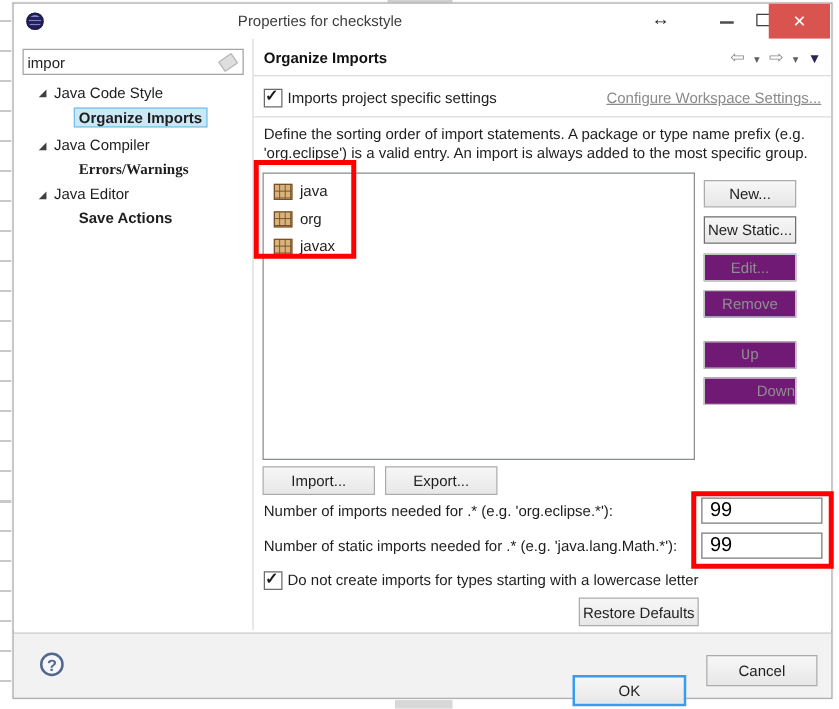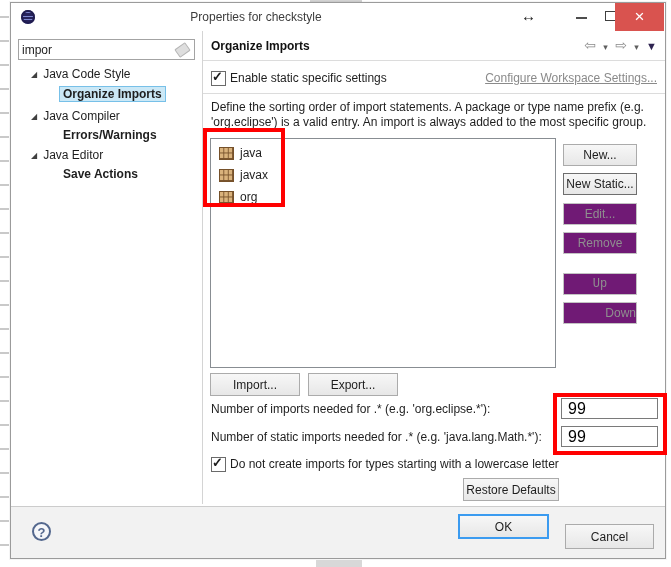--- a/index.html
+++ b/index.html
@@ -94,21 +94,21 @@
   .n2{top:395px;}
   .lower-cbx{left:8px;top:426px;}
   .lower-lbl{left:27px;top:426px;}
   .b-restore{position:absolute;left:260px;top:447px;width:96px;height:23px;}
   .b-apply{position:absolute;left:363px;top:447px;width:91px;height:23px;margin-top:48px;}
 
   
   .footer{left:0;right:0;bottom:0;height:52px;background:#f2f2f2;border-top:1px solid #cccccc;}
   .help-btn{left:21px;top:15px;width:19px;height:19px;border:2px solid #54688e;border-radius:50%;
     color:#54688e;font-weight:bold;font-size:13px;text-align:center;line-height:18px;background:#f6f7fa;}
-  .b-ok{position:absolute;left:447px;top:7px;width:91px;height:25px;border:2px solid #3b9bf0;}
+  .b-ok{position:absolute;left:447px;top:33px;width:91px;height:25px;border:2px solid #3b9bf0;}
   .b-cancel{position:absolute;left:554px;top:17px;width:89px;height:25px;}
 
   
   .anno{border:4px solid #ff0000;z-index:50;background:transparent;}
   .anno1{left:203px;top:128px;width:82px;height:79px;}
   .anno2{left:553px;top:393px;width:114px;height:62px;}
 </style>
 </head>
 <body>
 
@@ -140,21 +140,21 @@
     </div>
     <div class="tree-row" style="left:20px;top:36px;">
       <span class="tw">◢</span><span>Java Code Style</span>
     </div>
     <div class="tree-row" style="left:48px;top:56px;">
       <span class="tree-sel">Organize Imports</span>
     </div>
     <div class="tree-row" style="left:20px;top:78px;">
       <span class="tw">◢</span><span>Java Compiler</span>
     </div>
-    <div class="tree-row bold" style="left:52px;top:97px;">
+    <div class="tree-row bold" style="left:52px;top:97px;font-family:Liberation Serif, serif;">
       <span>Errors/Warnings</span>
     </div>
     <div class="tree-row" style="left:20px;top:117px;">
       <span class="tw">◢</span><span>Java Editor</span>
     </div>
     <div class="tree-row bold" style="left:52px;top:136px;">
       <span>Save Actions</span>
     </div>
   </div>
 
@@ -165,39 +165,39 @@
       <span class="dd-sm">▾</span>
       <span class="arrow-o">⇨</span>
       <span class="dd-sm">▾</span>
       <span class="dd-menu">▼</span>
     </div>
     <div class="abs hr1"></div>
 
     <span class="cbx enable-cbx">
       <span class="mark">✓</span>
     </span>
-    <div class="abs enable-lbl">Enable static specific settings</div>
+    <div class="abs enable-lbl">Imports project specific settings</div>
     <div class="abs config-link">Configure Workspace Settings...</div>
     <div class="abs hr2"></div>
 
     <div class="abs desc1">Define the sorting order of import statements. A package or type name prefix (e.g.</div>
     <div class="abs desc2">'org.eclipse') is a valid entry. An import is always added to the most specific group.</div>
 
     <div class="abs listbox">
       <div class="lrow">
         <span class="pkg-ico"></span>
         <span>java</span>
       </div>
       <div class="lrow">
         <span class="pkg-ico"></span>
-        <span>javax</span>
+        <span>org</span>
       </div>
       <div class="lrow">
         <span class="pkg-ico"></span>
-        <span>org</span>
+        <span>javax</span>
       </div>
     </div>
 
     <button class="col-btn b-new">New...</button>
     <button class="col-btn b-newstatic">New Static...</button>
     <button class="col-btn b-edit disabled">Edit...</button>
     <button class="col-btn b-remove disabled">Remove</button>
     <button class="col-btn b-up disabled">Up</button>
     <button class="col-btn b-down disabled">Down</button>
 

